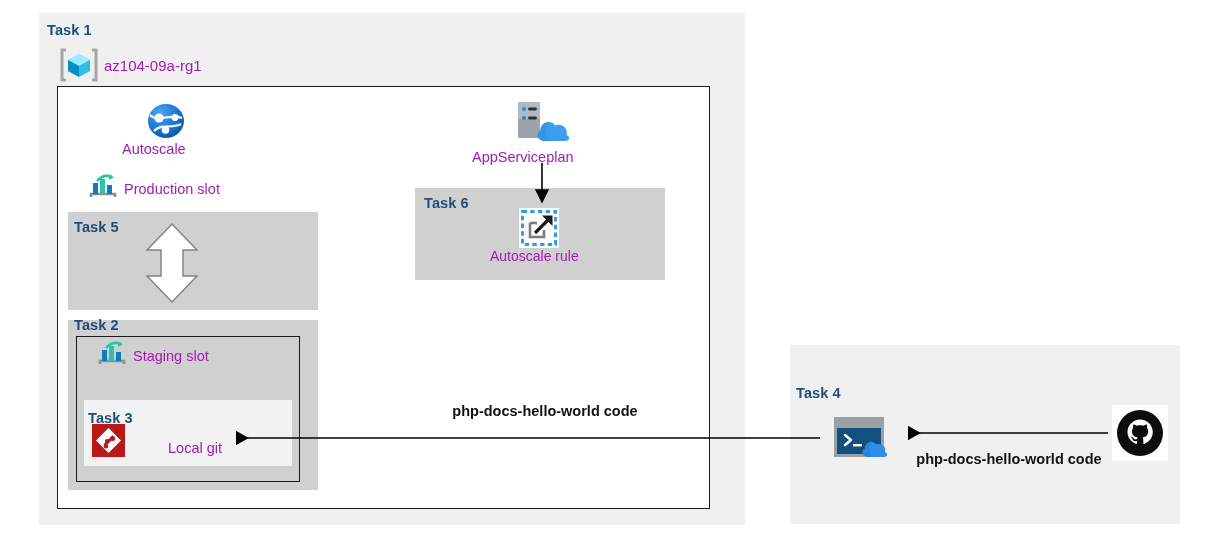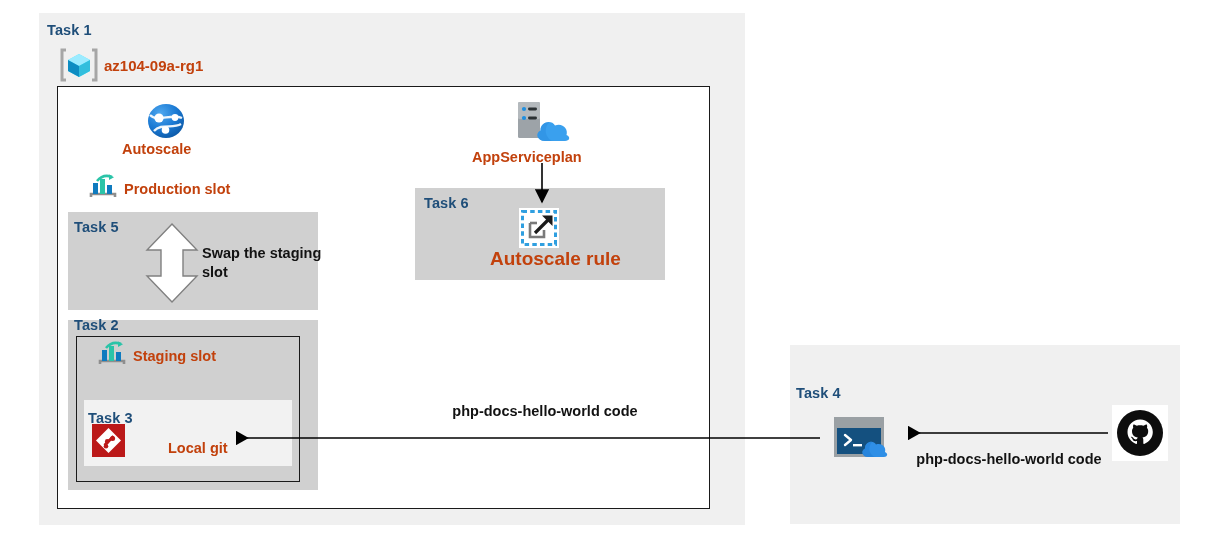--- a/index.html
+++ b/index.html
@@ -23,28 +23,28 @@
   .task-label{position:absolute;color:#1f4e79;font-weight:bold;font-size:14.5px;
               letter-spacing:.1px;white-space:nowrap;}
   .t1-lab{left:47px;top:22px;text-align:center;}
   .t5-lab{left:74px;top:219px;}
   .t2-lab{left:74px;top:317px;}
   .t3-lab{left:88px;top:410px;}
   .t6-lab{left:424px;top:195px;}
   .t4-lab{left:796px;top:385px;}
 
   
-  .lbl{position:absolute;color:#c2410c;font-weight:bold;white-space:nowrap;}
+  .lbl{position:absolute;color:#a21caf;font-weight:normal;white-space:nowrap;}
   .rg-name{left:104px;top:57px;font-size:15px;}
   .appservice-name{left:122px;top:141px;font-size:14.5px;}
   .prodslot-name{left:124px;top:181px;font-size:14.5px;}
   .stagingslot-name{left:133px;top:348px;font-size:14.5px;}
   .localgit-name{left:134px;top:440px;font-size:14.5px;margin-left:34px;}
   .asp-name{left:472px;top:149px;font-size:14.5px;}
-  .autoscale-name{left:490px;top:248px;font-size:19px;}
+  .autoscale-name{left:490px;top:248px;font-size:14px;}
   .swap-lbl{position:absolute;left:202px;top:244px;width:120px;color:#121212;
             font-weight:bold;font-size:14.5px;line-height:19px;}
   .center-code-lbl{position:absolute;left:445px;top:401px;width:200px;text-align:center;
             color:#121212;font-weight:bold;font-size:14.5px;line-height:20px;}
   .task4-code-lbl{position:absolute;left:909px;top:449px;width:200px;text-align:center;
             color:#121212;font-weight:bold;font-size:14.5px;line-height:20px;}
 
   
   .icon{position:absolute;}
   .rg-icon{left:60px;top:48px;width:38px;height:34px;}
@@ -113,21 +113,20 @@
   </div>
   <div class="lbl prodslot-name">Production slot</div>
 
   <div class="box task5-box"></div>
   <div class="task-label t5-lab">Task 5</div>
   <div class="icon" style="left:144px;top:222px;width:56px;height:82px;">
     <svg viewBox="0 0 56 82" width="56" height="82">
       <path d="M28 2 L53 28 L39 28 L39 54 L53 54 L28 80 L3 54 L17 54 L17 28 L3 28 Z" fill="#ffffff" stroke="#808080" stroke-width="1.4" stroke-linejoin="miter"></path>
     </svg>
   </div>
-  <div class="swap-lbl">Swap the staging slot</div>
 
   <div class="box task2-box"></div>
   <div class="task-label t2-lab">Task 2</div>
   <div class="box task2-inner"></div>
 
   <div class="icon stagingslot-icon">
     <svg viewBox="0 0 30 26" width="30" height="26">
       <path d="M3 23 L3 20 L27 20 L27 23" fill="none" stroke="#8e8e8e" stroke-width="2.6"></path>
       <rect x="5" y="9" width="5" height="11" fill="#0f7bbf"></rect>
       <rect x="12" y="5" width="5" height="15" fill="#2bc4a8"></rect>

